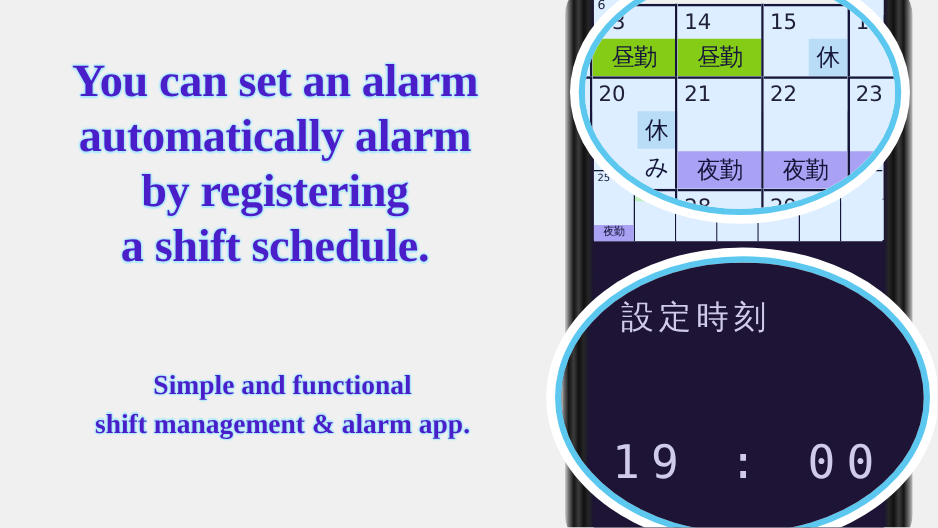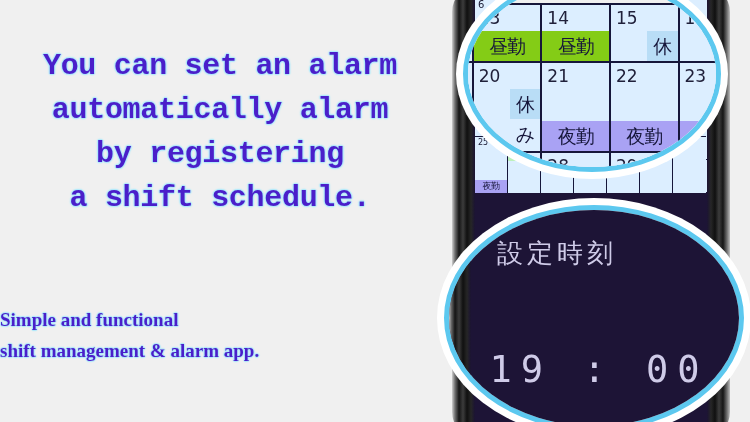--- a/index.html
+++ b/index.html
@@ -10,37 +10,38 @@
     overflow:hidden;
     position:relative;
   }
   #stage{position:absolute;inset:0;width:750px;height:422px;overflow:hidden;background:#f0f0f0;}
 
   
   .copy{position:absolute;left:0;top:0;width:452px;height:422px;}
   .headline{
     position:absolute;left:0;top:44px;width:440px;
     text-align:center;
-    font-family:Liberation Mono, monospace;
+    font-family:Liberation Serif, serif;
     font-weight:bold;
-    font-size:30px;
+    font-size:37px;
     line-height:44px;
     color:#4a1fca;
     letter-spacing:-0.3px;
     text-shadow:
       0 0 1px #aee9fb, 0 0 2px #aee9fb, 0 0 3px #b8ecfd,
       1px 0 1px #aee9fb, -1px 0 1px #aee9fb,
       0 1px 1px #aee9fb, 0 -1px 1px #aee9fb;
   }
   .headline .ln{display:block;white-space:nowrap;}
   .subcopy{
-    position:absolute;left:0;top:304px;width:452px;
+    position:absolute;left:0;top:292px;width:452px;
+    text-align:center;
     font-family:"Liberation Serif",serif;
     font-weight:bold;
-    font-size:19px;
+    font-size:22px;
     line-height:31px;
     color:#4a1fca;
     text-shadow:
       0 0 1px #aee9fb, 0 0 2px #aee9fb,
       1px 0 1px #aee9fb, -1px 0 1px #aee9fb,
       0 1px 1px #aee9fb, 0 -1px 1px #aee9fb;
   }
   .subcopy .ln{display:block;white-space:nowrap;}
 
   

